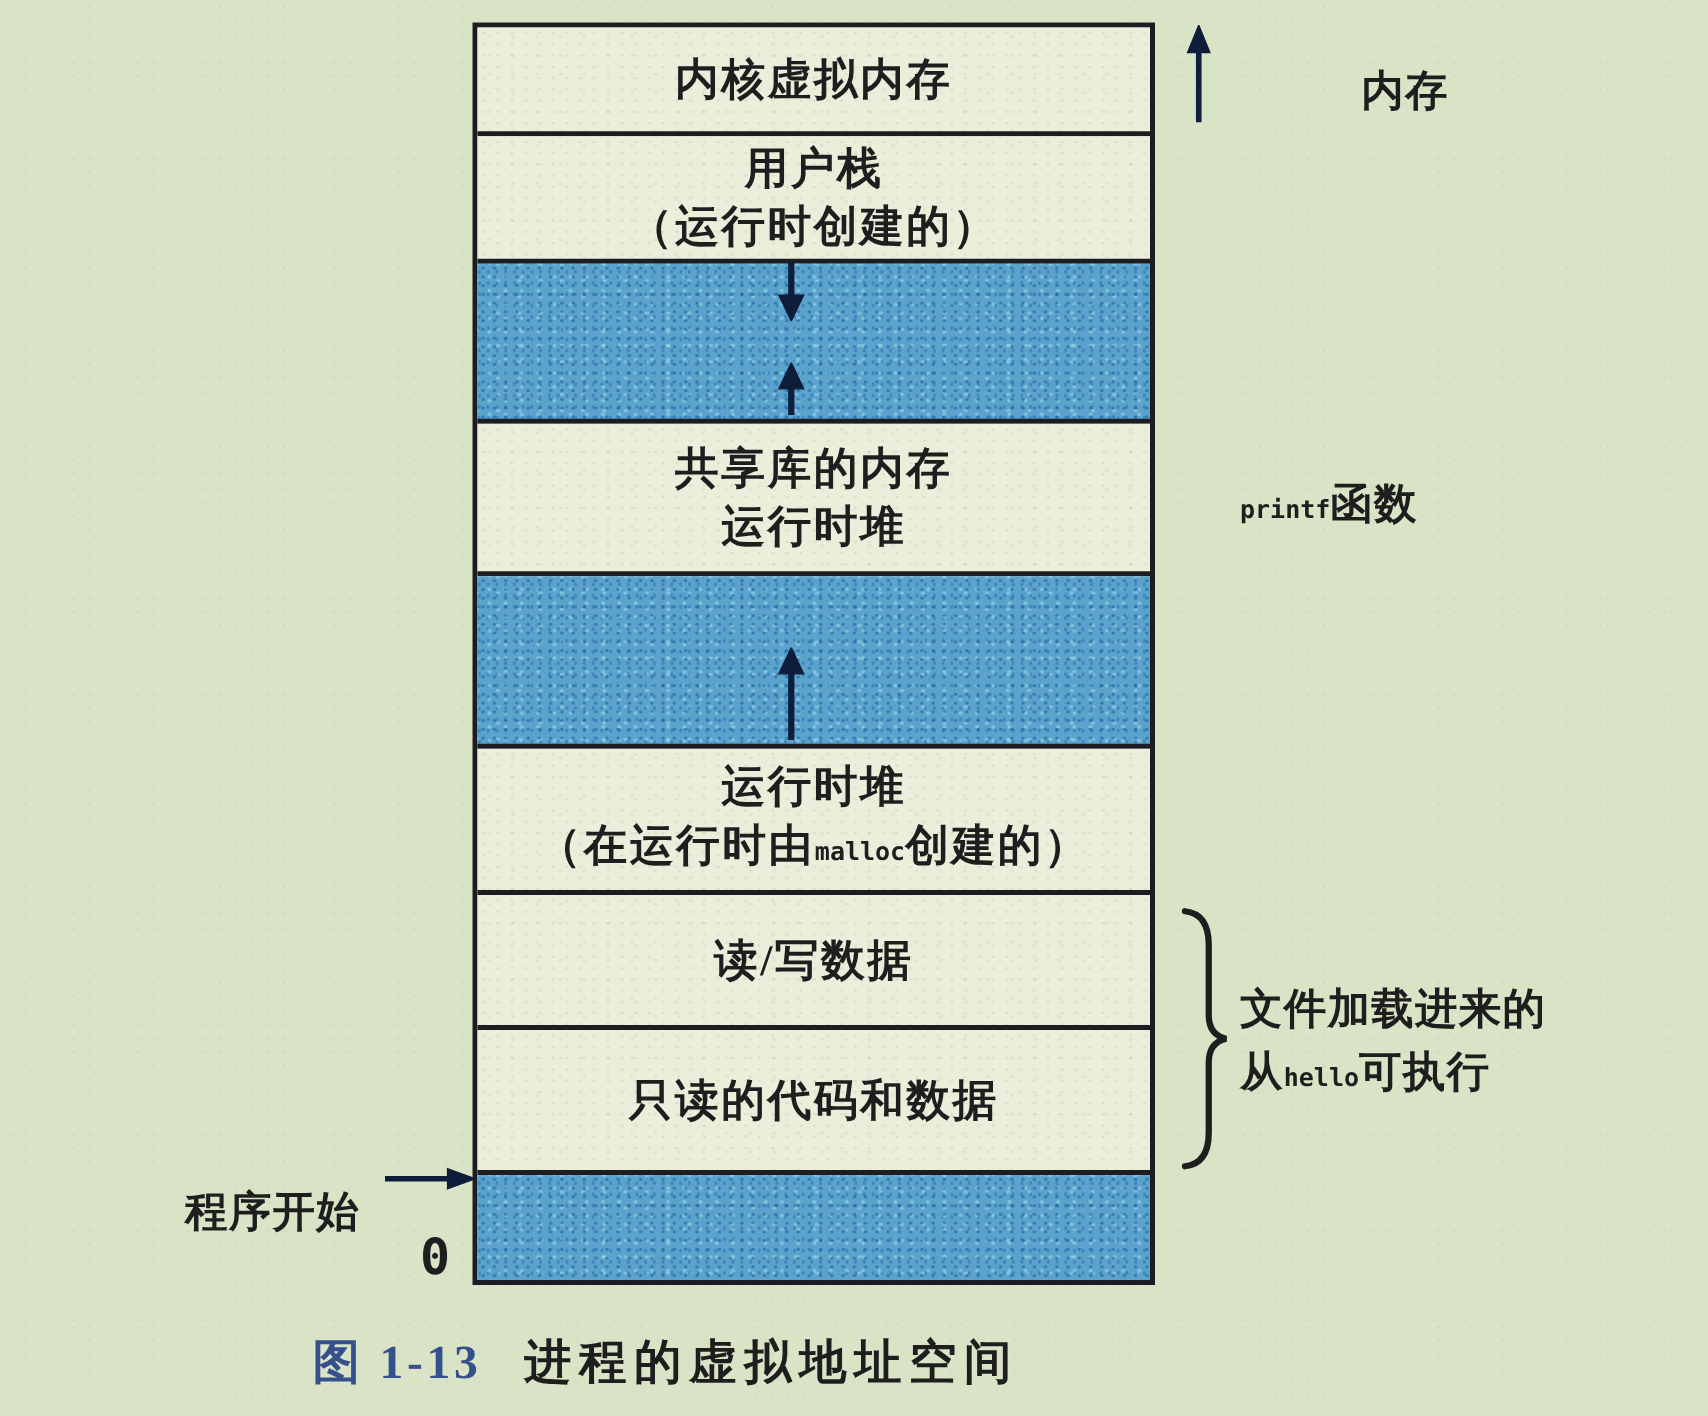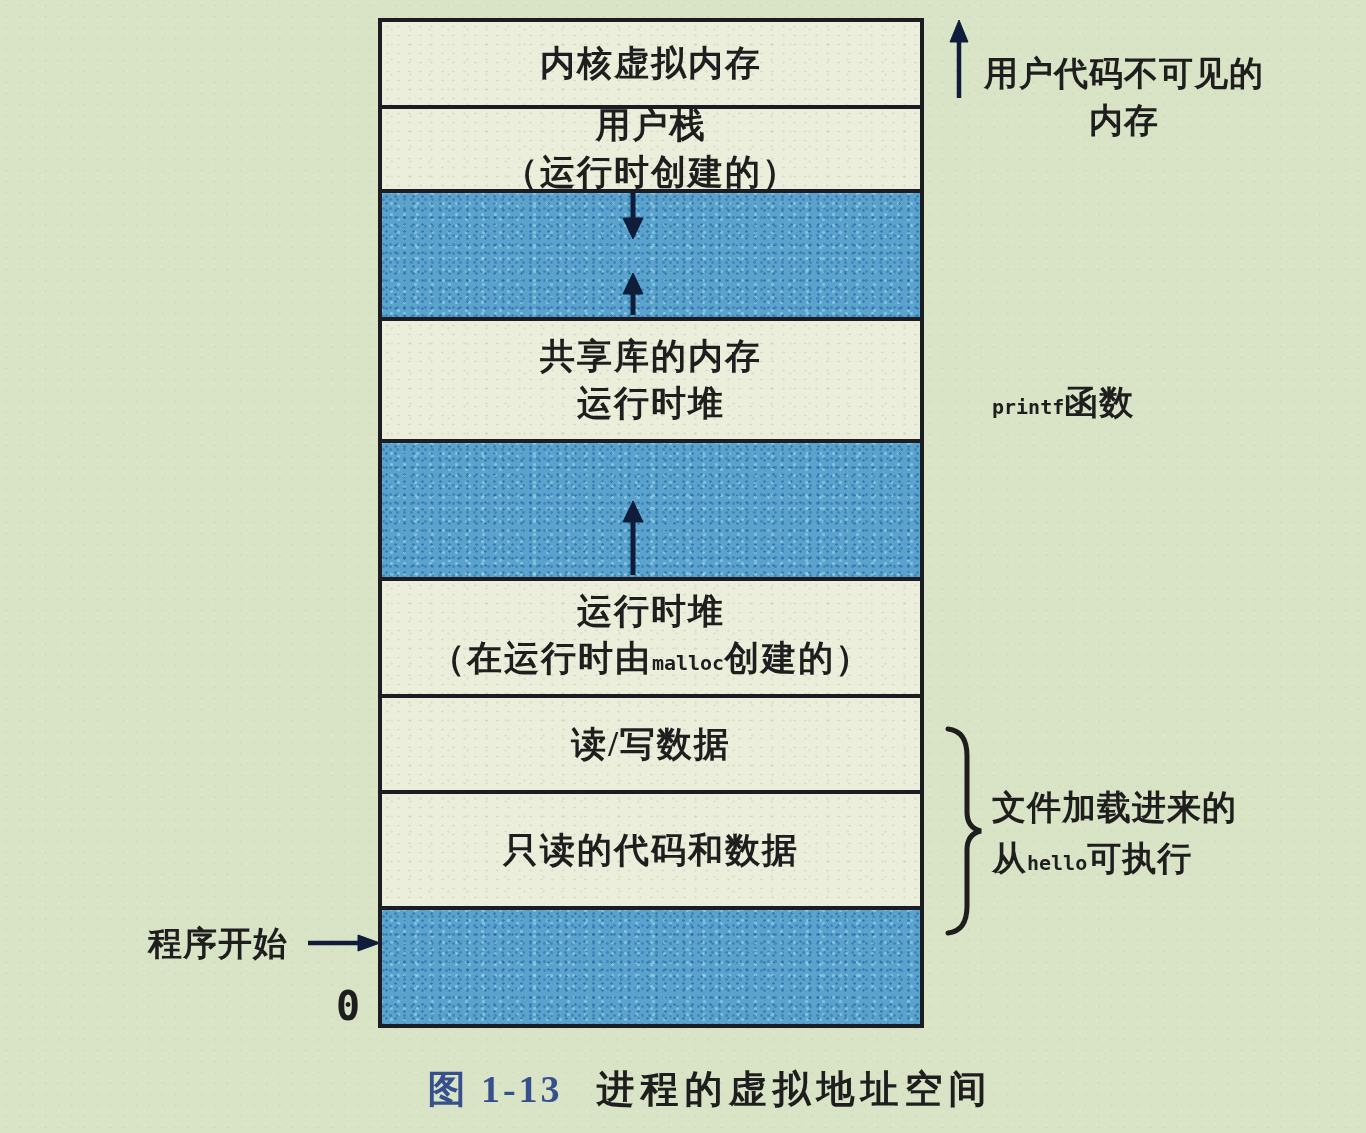--- a/index.html
+++ b/index.html
@@ -67,43 +67,43 @@
   svg .ink-line{stroke:var(--arrow);fill:none;}
   svg .brace-path{stroke:var(--text);fill:none;}
   
   .ann{position:absolute;font-size:34px;font-weight:bold;letter-spacing:1px;}
   #ann-invisible{left:968px;top:50px;width:312px;line-height:47px;text-align:center;}
   #ann-invisible .l1{white-space:nowrap;}
   #arrow-invisible{position:absolute;left:944px;top:20px;}
   #ann-printf{left:992px;top:380px;white-space:nowrap;}
   #brace-loaded{position:absolute;left:942px;top:724px;}
   #ann-loaded{left:992px;top:782px;line-height:51px;white-space:nowrap;}
-  #ann-progstart{left:148px;top:921px;white-space:nowrap;}
+  #ann-progstart{left:148px;top:947px;white-space:nowrap;}
   #arrow-progstart{position:absolute;left:308px;top:932px;}
   #ann-zero{left:336px;top:983px;font-family:"DejaVu Sans Mono","Liberation Mono",monospace;font-size:40px;}
   
   #caption{
     position:absolute;left:250px;top:1064px;width:920px;
-    text-align:center;font-size:38px;font-weight:bold;white-space:nowrap;
+    text-align:left;font-size:38px;font-weight:bold;white-space:nowrap;
   }
   #caption .fig-label{color:var(--caption-accent);letter-spacing:3px;margin-right:34px;}
   #caption .fig-title{color:var(--text);letter-spacing:6px;}
 </style>
 </head>
 <body>
 
 <div id="stage">
 
   <div class="membox">
 
     <div class="region cream hr" style="height:87px">
       <div class="lbl">内核虚拟内存</div>
     </div>
 
-    <div class="region cream hr" style="height:84px">
+    <div class="region cream hr" style="height:102px">
       <div class="lbl">用户栈</div>
       <div class="lbl">（运行时创建的）</div>
     </div>
 
     <div class="region mapped hr" style="height:128px">
       <div class="g-arrow at-top">
         <svg width="30" height="48" viewBox="0 0 30 48">
           <line class="ink-line" x1="15" y1="0" x2="15" y2="30" stroke-width="5"></line>
           <polygon class="ink" points="15,48 5,27 25,27"></polygon>
         </svg>
@@ -128,39 +128,38 @@
           <line class="ink-line" x1="15" y1="18" x2="15" y2="74" stroke-width="5"></line>
         </svg>
       </div>
     </div>
 
     <div class="region cream hr" style="height:117px">
       <div class="lbl">运行时堆</div>
       <div class="lbl"><span>（在运行时由</span><span class="code">malloc</span><span>创建的）</span></div>
     </div>
 
-    <div class="region cream hr" style="height:96px">
+    <div class="region cream hr" style="height:108px">
       <div class="lbl">读/写数据</div>
     </div>
 
     <div class="region cream hr" style="height:116px">
       <div class="lbl">只读的代码和数据</div>
     </div>
 
     <div class="region mapped" style="flex:1"></div>
   </div>
 
   <div id="arrow-invisible">
     <svg width="30" height="78" viewBox="0 0 30 78">
       <polygon class="ink" points="15,0 6,22 24,22"></polygon>
       <line class="ink-line" x1="15" y1="18" x2="15" y2="78" stroke-width="4.5"></line>
     </svg>
   </div>
   <div class="ann" id="ann-invisible">
-    <div class="l1">用户代码不可见的</div>
     <div class="l2">内存</div>
   </div>
 
   <div class="ann" id="ann-printf"><span class="code">printf</span><span>函数</span></div>
 
   <div id="brace-loaded">
     <svg width="46" height="214" viewBox="0 0 46 214">
       <path class="brace-path" d="M6,5 Q25,7 25,32 L25,88 Q25,104 39,107 Q25,110 25,126 L25,182 Q25,207 6,209" stroke-width="5" stroke-linecap="round"></path>
     </svg>
   </div>

